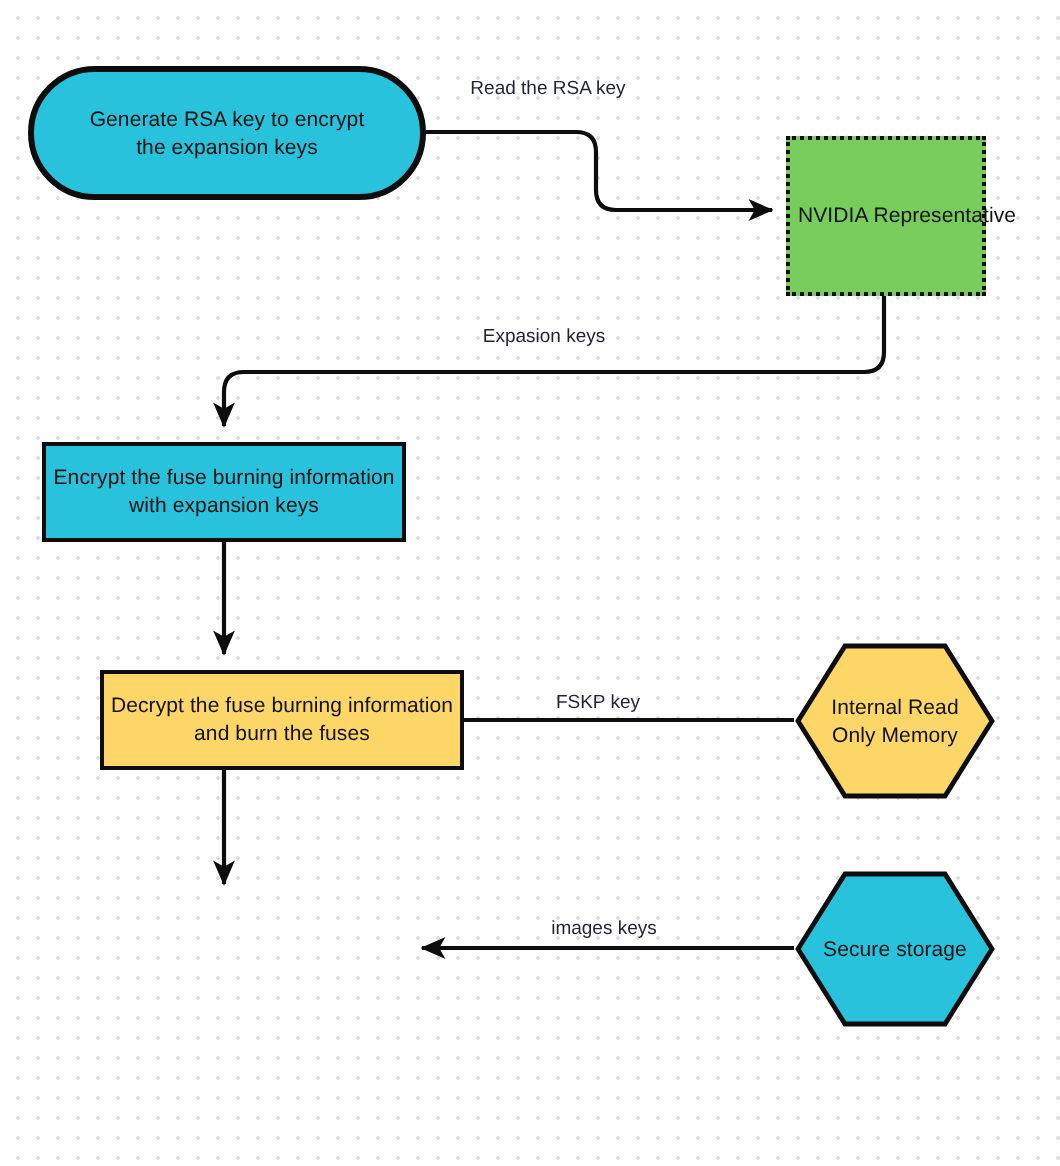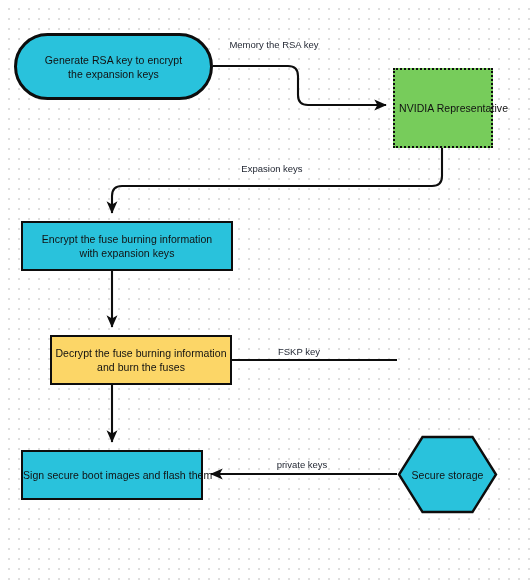--- a/index.html
+++ b/index.html
@@ -109,43 +109,47 @@
 
   <div class="node node-dotted" style="left:393px; top:68px; width:100px; height:80px; background:#77CC5B;">
     <span class="node-label" style="padding:0; margin-left:-2px; margin-right:-10px; white-space:nowrap;">NVIDIA Representative</span>
   </div>
 
   <div class="node node-stadium" style="left:14px; top:33px; width:199px; height:67px; background:#29C2DC;">
     <span class="node-label">Generate RSA key to encrypt
 the expansion keys</span>
   </div>
 
-  <div class="node node-rect" style="left:21px; top:221px; width:212px; height:50px; background:#29C2DC;">
+  <div class="node node-rect" style="left:21px; top:221px; width:182px; height:50px; background:#29C2DC;">
     <span class="node-label">Encrypt the fuse burning information
 with expansion keys</span>
   </div>
 
   <div class="node node-rect" style="left:21px; top:335px; width:182px; height:50px; background:#FCD667;margin-left:29px;">
     <span class="node-label">Decrypt the fuse burning information
 and burn the fuses</span>
   </div>
 
-  <div class="node node-rect" style="left:21px; top:450px; width:182px; height:50px; background:#29C2DC;">
-    <span class="node-label" style="white-space:nowrap; padding:0;">Sign secure boot images and flash them</span>
+
+  <div class="node node-hex" style="left:397px; top:321px; width:101px; height:79px;">
+    <svg class="hex-svg" viewBox="0 0 101 79" preserveAspectRatio="none">
+      <polygon points="25.5,2 75.5,2 99,39.5 75.5,77 25.5,77 2,39.5" fill="#FCD667" stroke="#0d0d0d" stroke-width="2.4" stroke-linejoin="miter"></polygon>
+    </svg>
+    <span class="hex-text">Internal Read
+Only Memory</span>
   </div>
-
 
   <div class="node node-hex" style="left:397px; top:435px; width:101px; height:79px;text-align:center;">
     <svg class="hex-svg" viewBox="0 0 101 79" preserveAspectRatio="none">
       <polygon points="25.5,2 75.5,2 99,39.5 75.5,77 25.5,77 2,39.5" fill="#29C2DC" stroke="#0d0d0d" stroke-width="2.4" stroke-linejoin="miter"></polygon>
     </svg>
     <span class="hex-text">Secure storage</span>
   </div>
 
-  <div class="edge-label" style="left:274px; top:45px;">Memory the RSA key</div>
+  <div class="edge-label" style="left:274px; top:45px;">Read the RSA key</div>
 
   <div class="edge-label" style="left:272px; top:169px;">Expasion keys</div>
 
   <div class="edge-label" style="left:299px; top:352px;text-align:center;">FSKP key</div>
 
-  <div class="edge-label" style="left:302px; top:465px;">private keys</div>
+  <div class="edge-label" style="left:302px; top:465px;">images keys</div>
 
 </div>
 
 </body></html>

